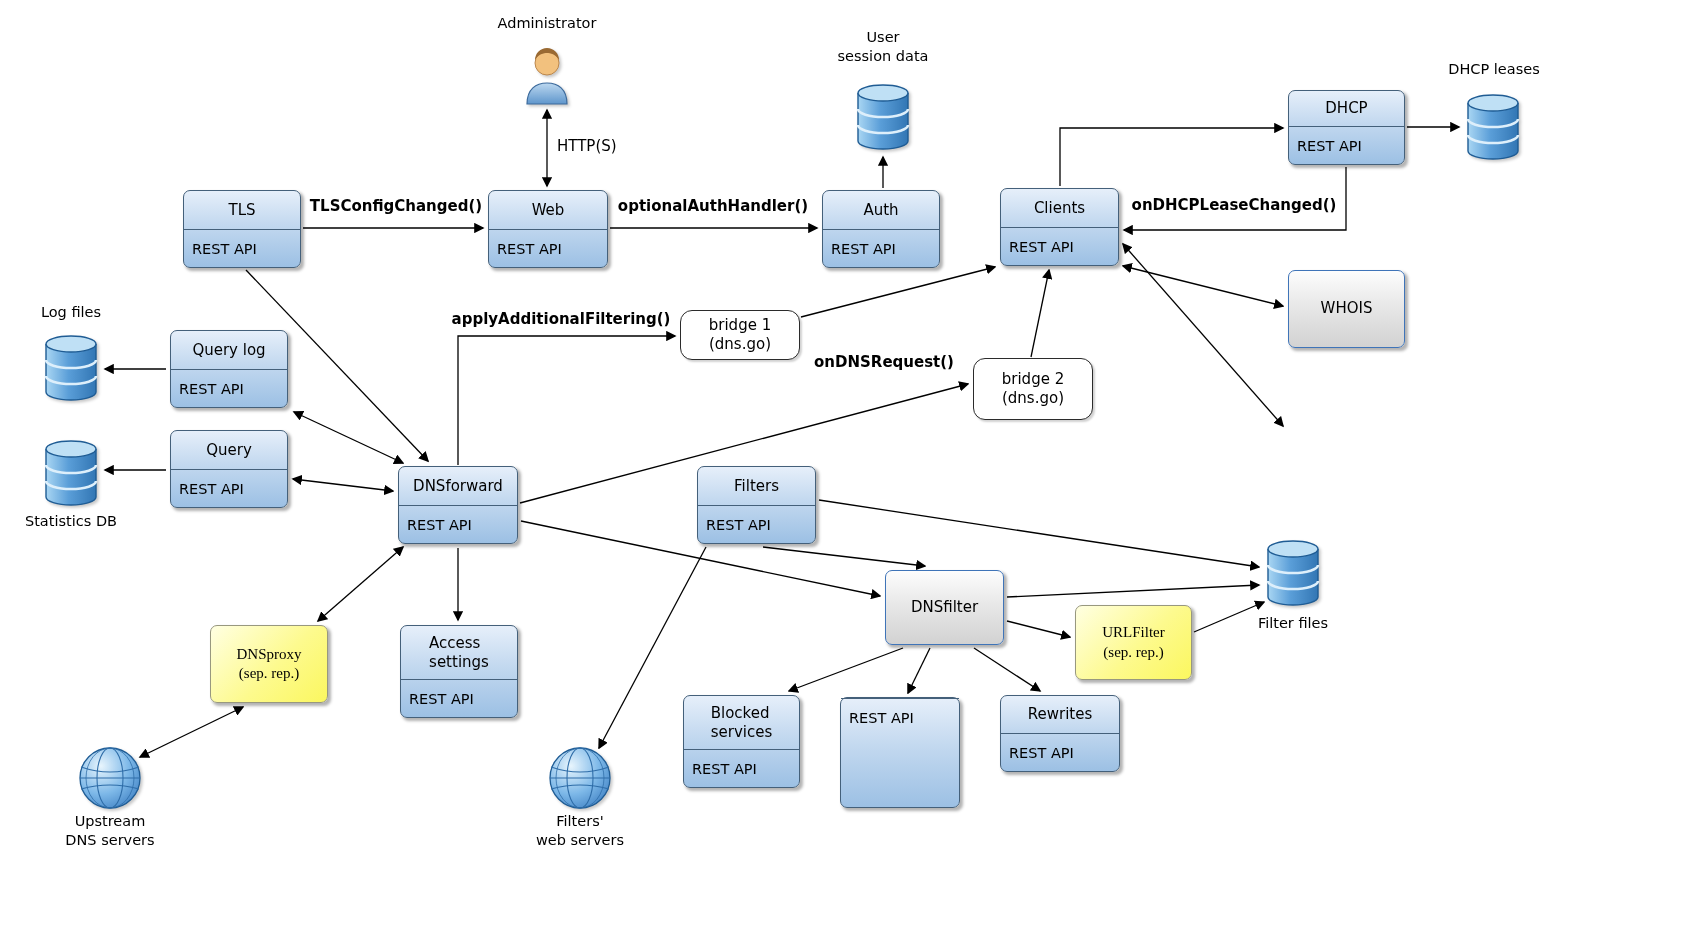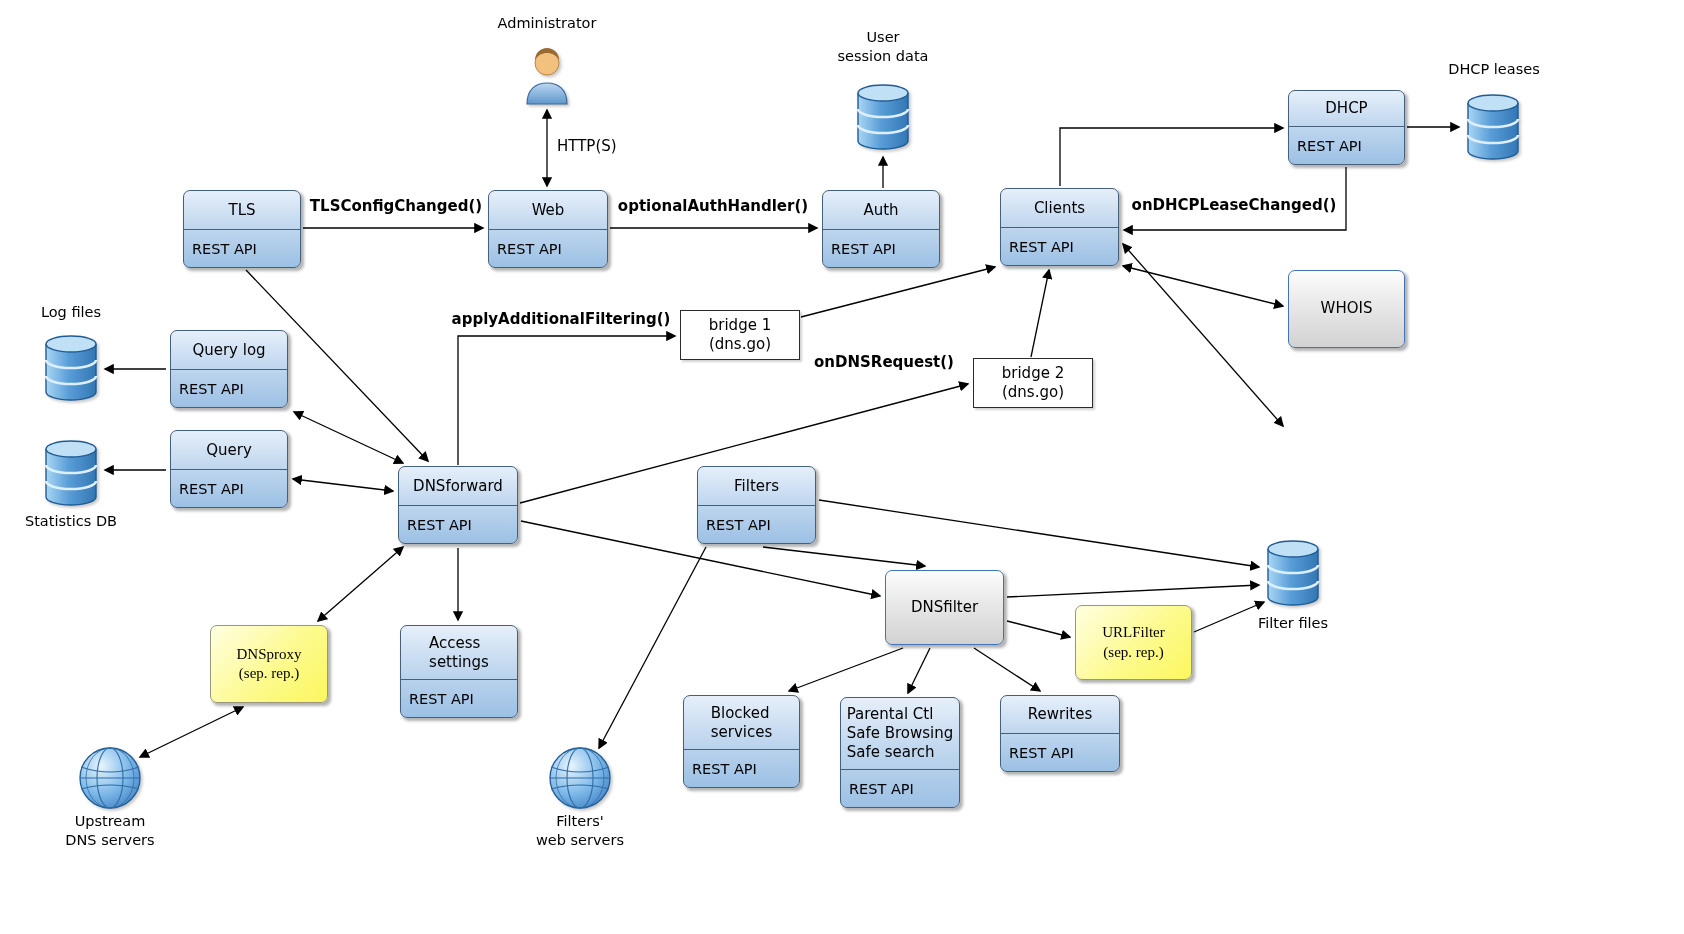--- a/index.html
+++ b/index.html
@@ -40,21 +40,21 @@
     border:1.5px solid #3f74b8;
   }
   .node-yellow{
     background:linear-gradient(135deg,#ffffe2 0%,#fdfa8e 55%,#fbf75f 100%);
     border:1.5px solid #98987f;
     font-family:Liberation Serif, serif;
   }
   .node-bridge{
     background:#ffffff;
     border:1.2px solid #2b2b2b;
-    border-radius:0;
+    border-radius:12px;
     box-shadow:2px 2px 2px rgba(0,0,0,0.18);
   }
   .node .center{
     flex:1;display:flex;align-items:center;justify-content:center;
     text-align:center;white-space:pre-line;line-height:1.3;
   }
   .ext-label{
     position:absolute;text-align:center;white-space:pre-line;
     font-size:14.5px;line-height:1.3;
   }
@@ -167,23 +167,20 @@
     <div class="title">Access
 settings</div>
     <div class="api">REST API</div>
   </div>
   <div class="node node-blue" style="left:683px;top:695px;width:117px;height:93px">
     <div class="title">Blocked
 services</div>
     <div class="api">REST API</div>
   </div>
   <div class="node node-blue" style="left:840px;top:697px;width:120px;height:111px">
-    <div class="title">Parental Ctl
-Safe Browsing
-Safe search</div>
     <div class="api">REST API</div>
   </div>
   <div class="node node-blue" style="left:1000px;top:695px;width:120px;height:77px">
     <div class="title">Rewrites</div>
     <div class="api">REST API</div>
   </div>
 
   <div class="node node-gray" style="left:1288px;top:270px;width:117px;height:78px">
     <div class="center">WHOIS</div>
   </div>
@@ -197,21 +194,21 @@
   </div>
   <div class="node node-yellow" style="left:1075px;top:605px;width:117px;height:75px">
     <div class="center">URLFilter
 (sep. rep.)</div>
   </div>
 
   <div class="node node-bridge" style="left:680px;top:310px;width:120px;height:50px">
     <div class="center">bridge 1
 (dns.go)</div>
   </div>
-  <div class="node node-bridge" style="left:973px;top:358px;width:120px;height:50px">
+  <div class="node node-bridge" style="left:973px;top:358px;width:120px;height:62px">
     <div class="center">bridge 2
 (dns.go)</div>
   </div>
 
   <svg class="icon" style="left:521px;top:46px" width="52" height="60" viewBox="0 0 52 60">
     <path d="M6,58 c0,-15 9,-21 20,-21 s20,6 20,21 z" fill="url(#bodyGrad)" stroke="#3c6a9c" stroke-width="1.2"></path>
     <circle cx="26" cy="17" r="12" fill="#f2c17e" stroke="#bb874d" stroke-width="1"></circle>
     <path d="M14,14 a12,12 0 0 1 24,0 c-3,-6 -9,-7 -12,-7 s-9,1 -12,7 z" fill="#9a6a33"></path>
   </svg>
 

